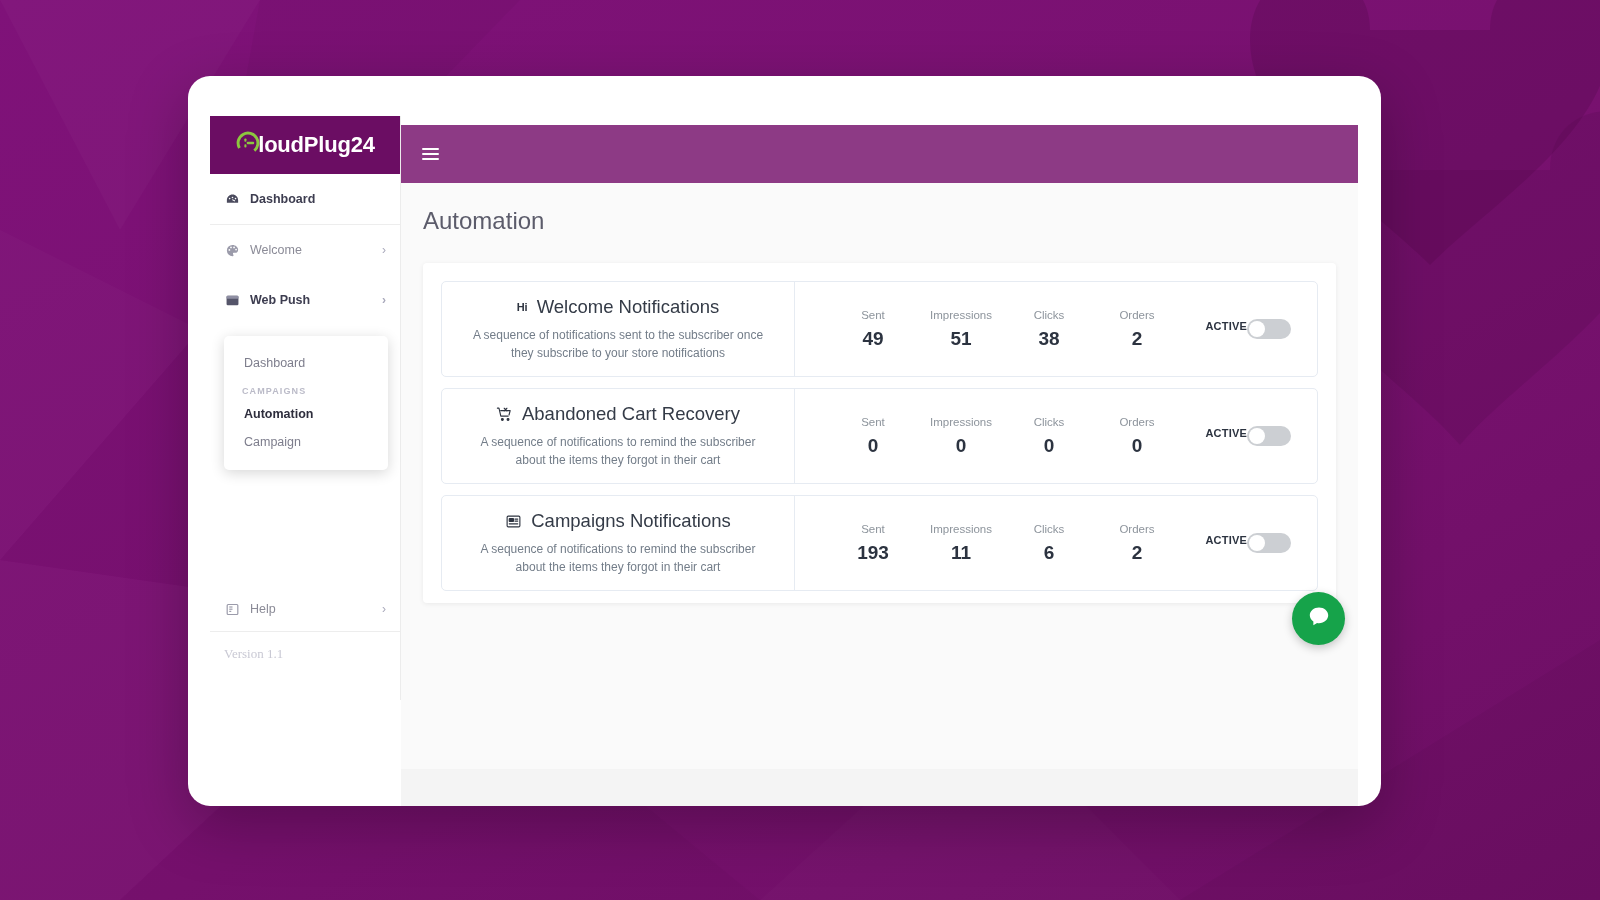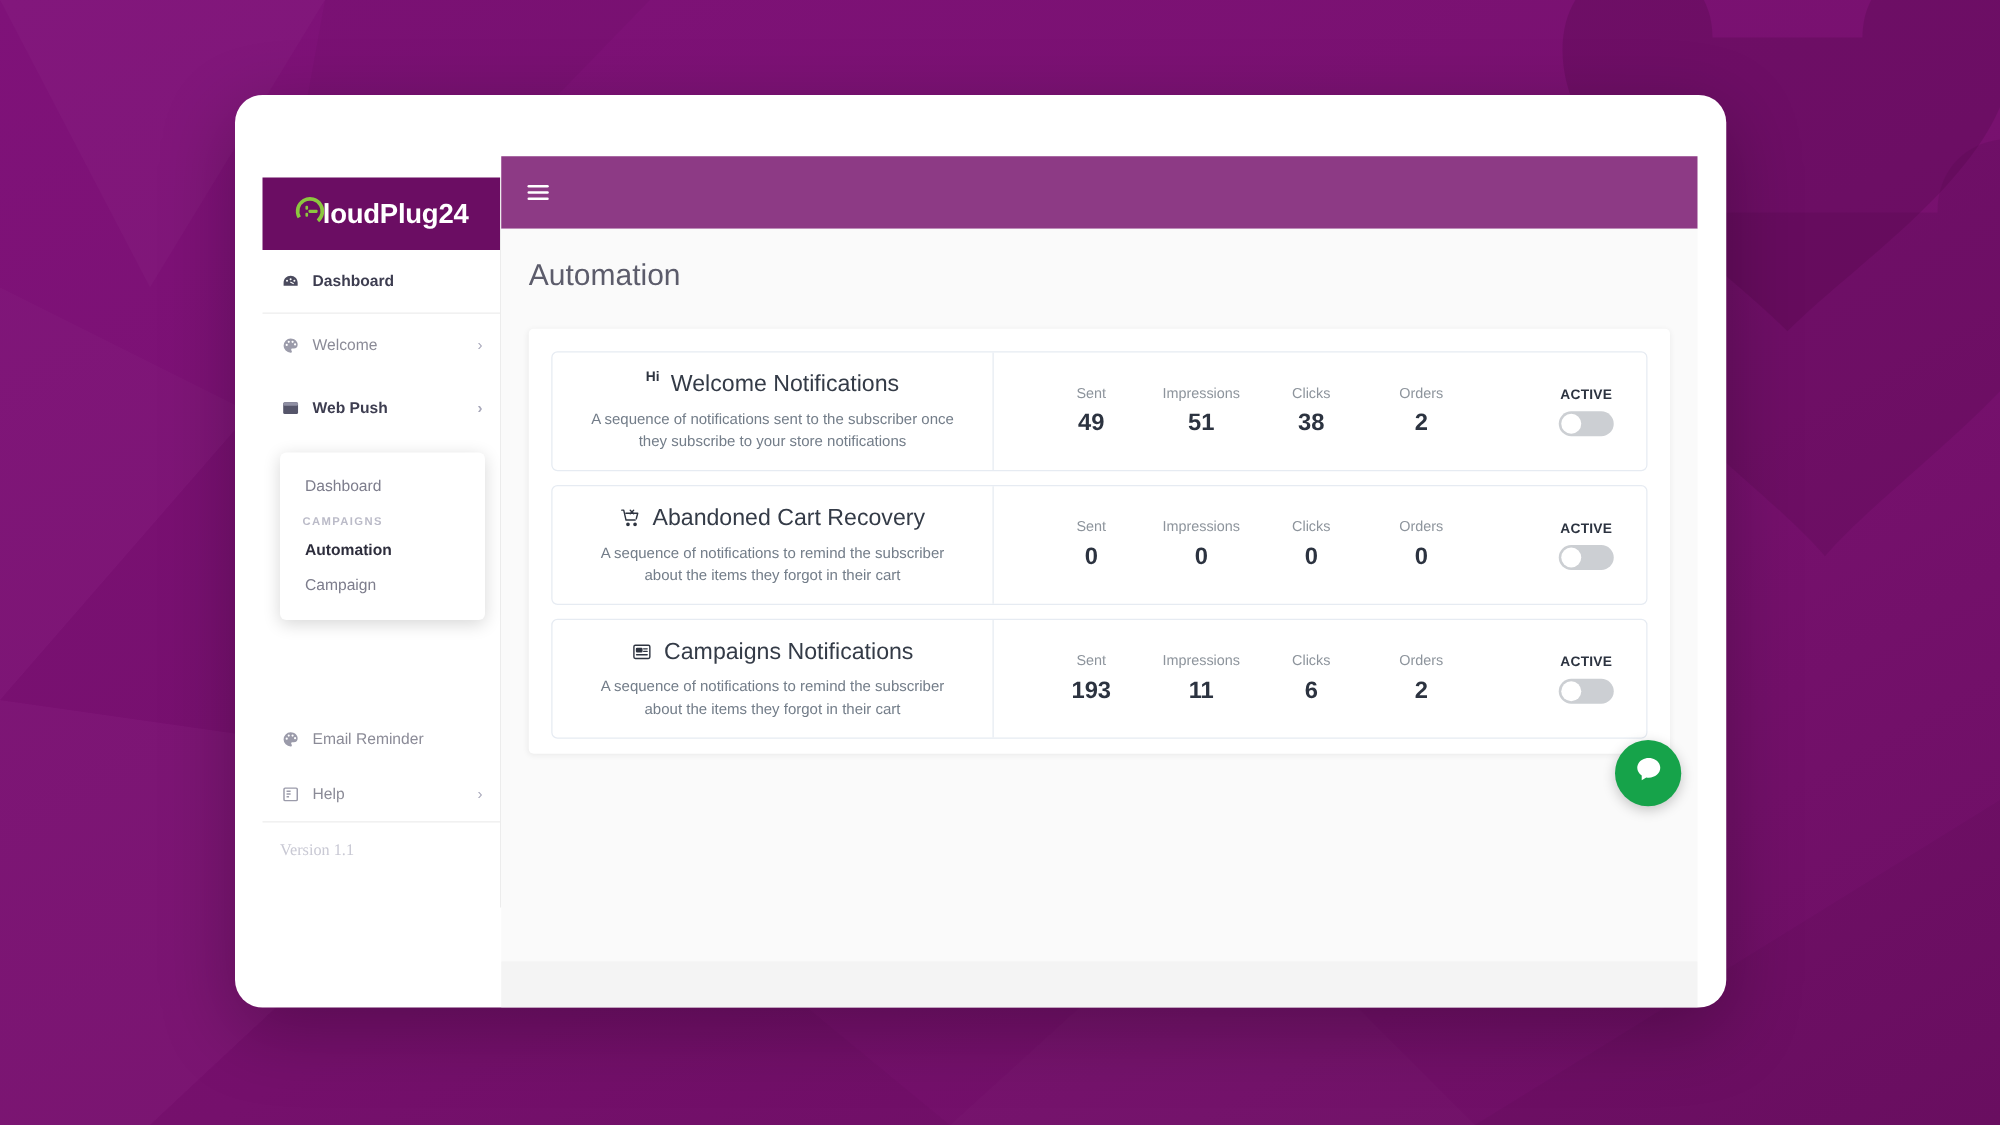--- a/index.html
+++ b/index.html
@@ -32,21 +32,21 @@
     background: #ffffff;
     border-radius: 22px;
     box-shadow: 0 18px 60px rgba(0,0,0,0.25);
     overflow: hidden;
   }
 
   
   #sidebar {
     position: absolute;
     left: 22px;
-    top: 66px;
+    top: 40px;
     width: 191px;
     height: 584px;
     background: #ffffff;
     border-right: 1px solid #ececec;
   }
   #brand {
     height: 58px;
     background: #6b0d63;
     display: flex;
     align-items: center;
@@ -218,21 +218,21 @@
 
   .ac-left {
     width: 353px;
     border-right: 1px solid #e6ebf2;
     display: flex;
     flex-direction: column;
     align-items: center;
     justify-content: center;
     padding: 0 14px;
   }
-  .ac-title-row { display: flex; margin-bottom: 9px; }
+  .ac-title-row { display: flex; align-items: center; margin-bottom: 9px; }
   .ac-icon {
     margin-right: 9px;
     display: flex; align-items: center; justify-content: center;
     color: #2e3440;
   }
   .ac-hi {
     font-size: 11px;
     font-weight: 700;
     color: #2e3440;
     margin-right: 9px;
@@ -267,21 +267,21 @@
   }
   .stat-value {
     font-size: 19px;
     color: #2c3340;
     font-weight: 600;
   }
   .ac-toggle {
     margin-left: auto;
     padding-right: 26px;
     display: flex;
-    flex-direction: column;
+    flex-direction: row;
     align-items: center;
   }
   .toggle-label {
     font-size: 11px;
     font-weight: 700;
     color: #2c3340;
     letter-spacing: 0.2px;
     margin-bottom: 7px;
   }
   .toggle {
@@ -412,28 +412,20 @@
     </div>
 
     <div id="submenu">
       <div class="sub-item">Dashboard</div>
       <div class="sub-caption">CAMPAIGNS</div>
       <div class="sub-item active">Automation</div>
       <div class="sub-item">Campaign</div>
     </div>
 
     <div id="sidebar-bottom">
-      <div class="nav-item" style="height:44px;">
-        <span class="ni-icon">
-          <svg width="15" height="15" viewBox="0 0 24 24" fill="#9b9baa">
-            <path d="M12 3a9 9 0 0 0 0 18c.9 0 1.6-.7 1.6-1.6 0-.4-.2-.8-.5-1.1-.3-.3-.4-.6-.4-1 0-.9.7-1.6 1.6-1.6H16a5 5 0 0 0 5-5c0-4.1-4-7.7-9-7.7zM7 12.5a1.4 1.4 0 1 1 0-2.8 1.4 1.4 0 0 1 0 2.8zm2.6-4a1.4 1.4 0 1 1 0-2.8 1.4 1.4 0 0 1 0 2.8zm4.9 0a1.4 1.4 0 1 1 0-2.8 1.4 1.4 0 0 1 0 2.8zm3.2 3.3a1.4 1.4 0 1 1 0-2.8 1.4 1.4 0 0 1 0 2.8z"></path>
-          </svg>
-        </span>
-        <span class="ni-label">Email Reminder</span>
-      </div>
 
       <div class="nav-item" style="height:44px;">
         <span class="ni-icon">
           <svg width="15" height="15" viewBox="0 0 24 24" fill="none" stroke="#9b9baa" stroke-width="1.9">
             <rect x="3.5" y="4" width="17" height="16" rx="1.5"></rect>
             <line x1="6.8" y1="8" x2="12" y2="8"></line>
             <line x1="6.8" y1="11.5" x2="12" y2="11.5"></line>
             <line x1="6.8" y1="15" x2="10" y2="15"></line>
           </svg>
         </span>

